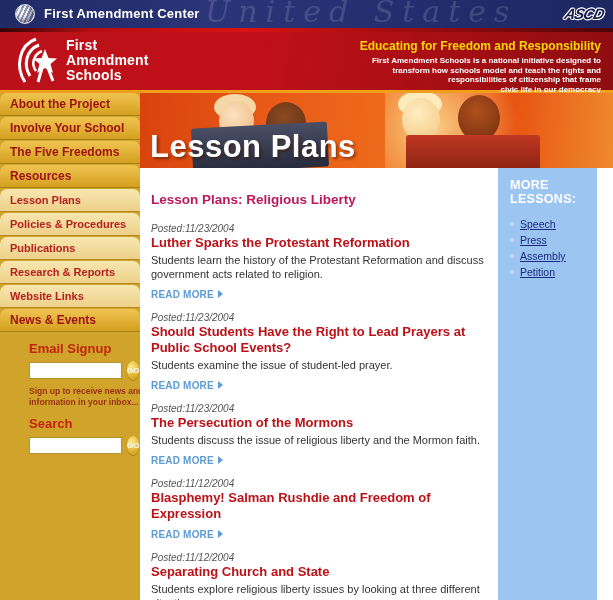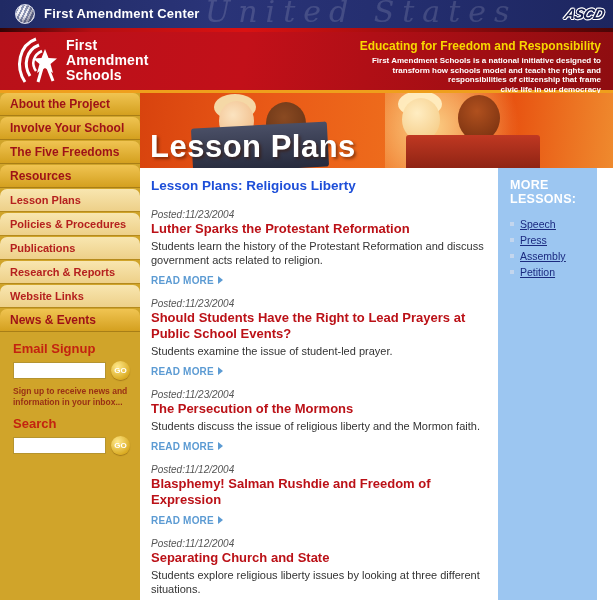--- a/index.html
+++ b/index.html
@@ -39,21 +39,21 @@
 
   
   .sidebar { position:absolute; left:0; top:93px; width:140px; height:507px; background:#d0a42a; }
   .nav-item { display:block; height:22px; line-height:22px; margin-bottom:2px;
     padding-left:10px; border-radius:7px 7px 0 0; text-decoration:none;
     white-space:nowrap; overflow:hidden; cursor:pointer; }
   .nav-item.main { background:linear-gradient(#f0c452,#d4a01f); color:#9e1117;
     font-weight:bold; font-size:12px; box-shadow:0 1px 0 rgba(120,80,0,.45); }
   .nav-item.sub { background:linear-gradient(#f8e6b0,#edd089); color:#b5201e;
     font-weight:bold; font-size:11px; box-shadow:0 1px 0 rgba(120,80,0,.3); }
-  .side-section { padding:8px 10px 0 13px; }
+  .side-section { padding:8px 10px 0 13px;margin-left:16px; }
   .side-label { color:#c32310; font-weight:bold; font-size:13px; margin-bottom:5px; }
   .input-row { display:flex; align-items:center; gap:5px; }
   .side-input { width:93px; height:17px; border:1px solid #b5942f; background:#fff;
     font-size:11px; padding:0 3px; }
   .go-btn { width:19px; height:19px; border:none; border-radius:50%;
     background:radial-gradient(circle at 35% 30%,#ffe98c,#d9a91f 75%);
     color:#fff; font-weight:bold; font-size:8px; cursor:pointer;
     box-shadow:0 1px 1px rgba(100,60,0,.4); }
   .side-caption { margin-top:6px; width:120px; color:#993014; font-weight:bold;
     font-size:8.5px; line-height:11px; }
@@ -77,21 +77,21 @@
   .boy2 { left:318px; top:2px; width:42px; height:46px;
     background:radial-gradient(circle at 45% 35%,#b0501e,#702c0e); }
   .laptop-red { position:absolute; left:266px; top:42px; width:134px; height:33px;
     background:linear-gradient(#c03822,#8f2414); border-radius:3px 3px 0 0; }
   .banner-title { position:absolute; left:10px; bottom:3px; color:#fff; font-weight:bold;
     font-size:31px; letter-spacing:.5px; text-shadow:2px 2px 3px rgba(60,20,0,.55); }
 
   
   .content { position:absolute; left:140px; top:168px; width:358px; height:432px;
     background:#fff; padding:6px 12px 0 11px; overflow:hidden; }
-  .content h1 { color:#1d4ed8; font-size:13.5px; font-weight:bold; margin:4px 0 16px; }
+  .content h1 { color:#be185d; font-size:13.5px; font-weight:bold; margin:18px 0 16px; }
   .entry { margin-bottom:10px; }
   .posted { color:#555; font-style:italic; font-size:10px; margin-bottom:1px; }
   .entry-title { color:#bb1117; font-size:13px; font-weight:bold; line-height:16px;
     margin-bottom:2px; cursor:pointer; }
   .entry-desc { color:#333; font-size:11px; line-height:14px; margin-bottom:3px; }
   .readmore { display:inline-block; color:#5c9bd3; font-size:10px; font-weight:bold;
     letter-spacing:.2px; text-decoration:none; cursor:pointer; }
   .arrow { display:inline-block; width:0; height:0; margin-left:4px;
     border-left:5px solid #5c9bd3; border-top:4px solid transparent;
     border-bottom:4px solid transparent; }

